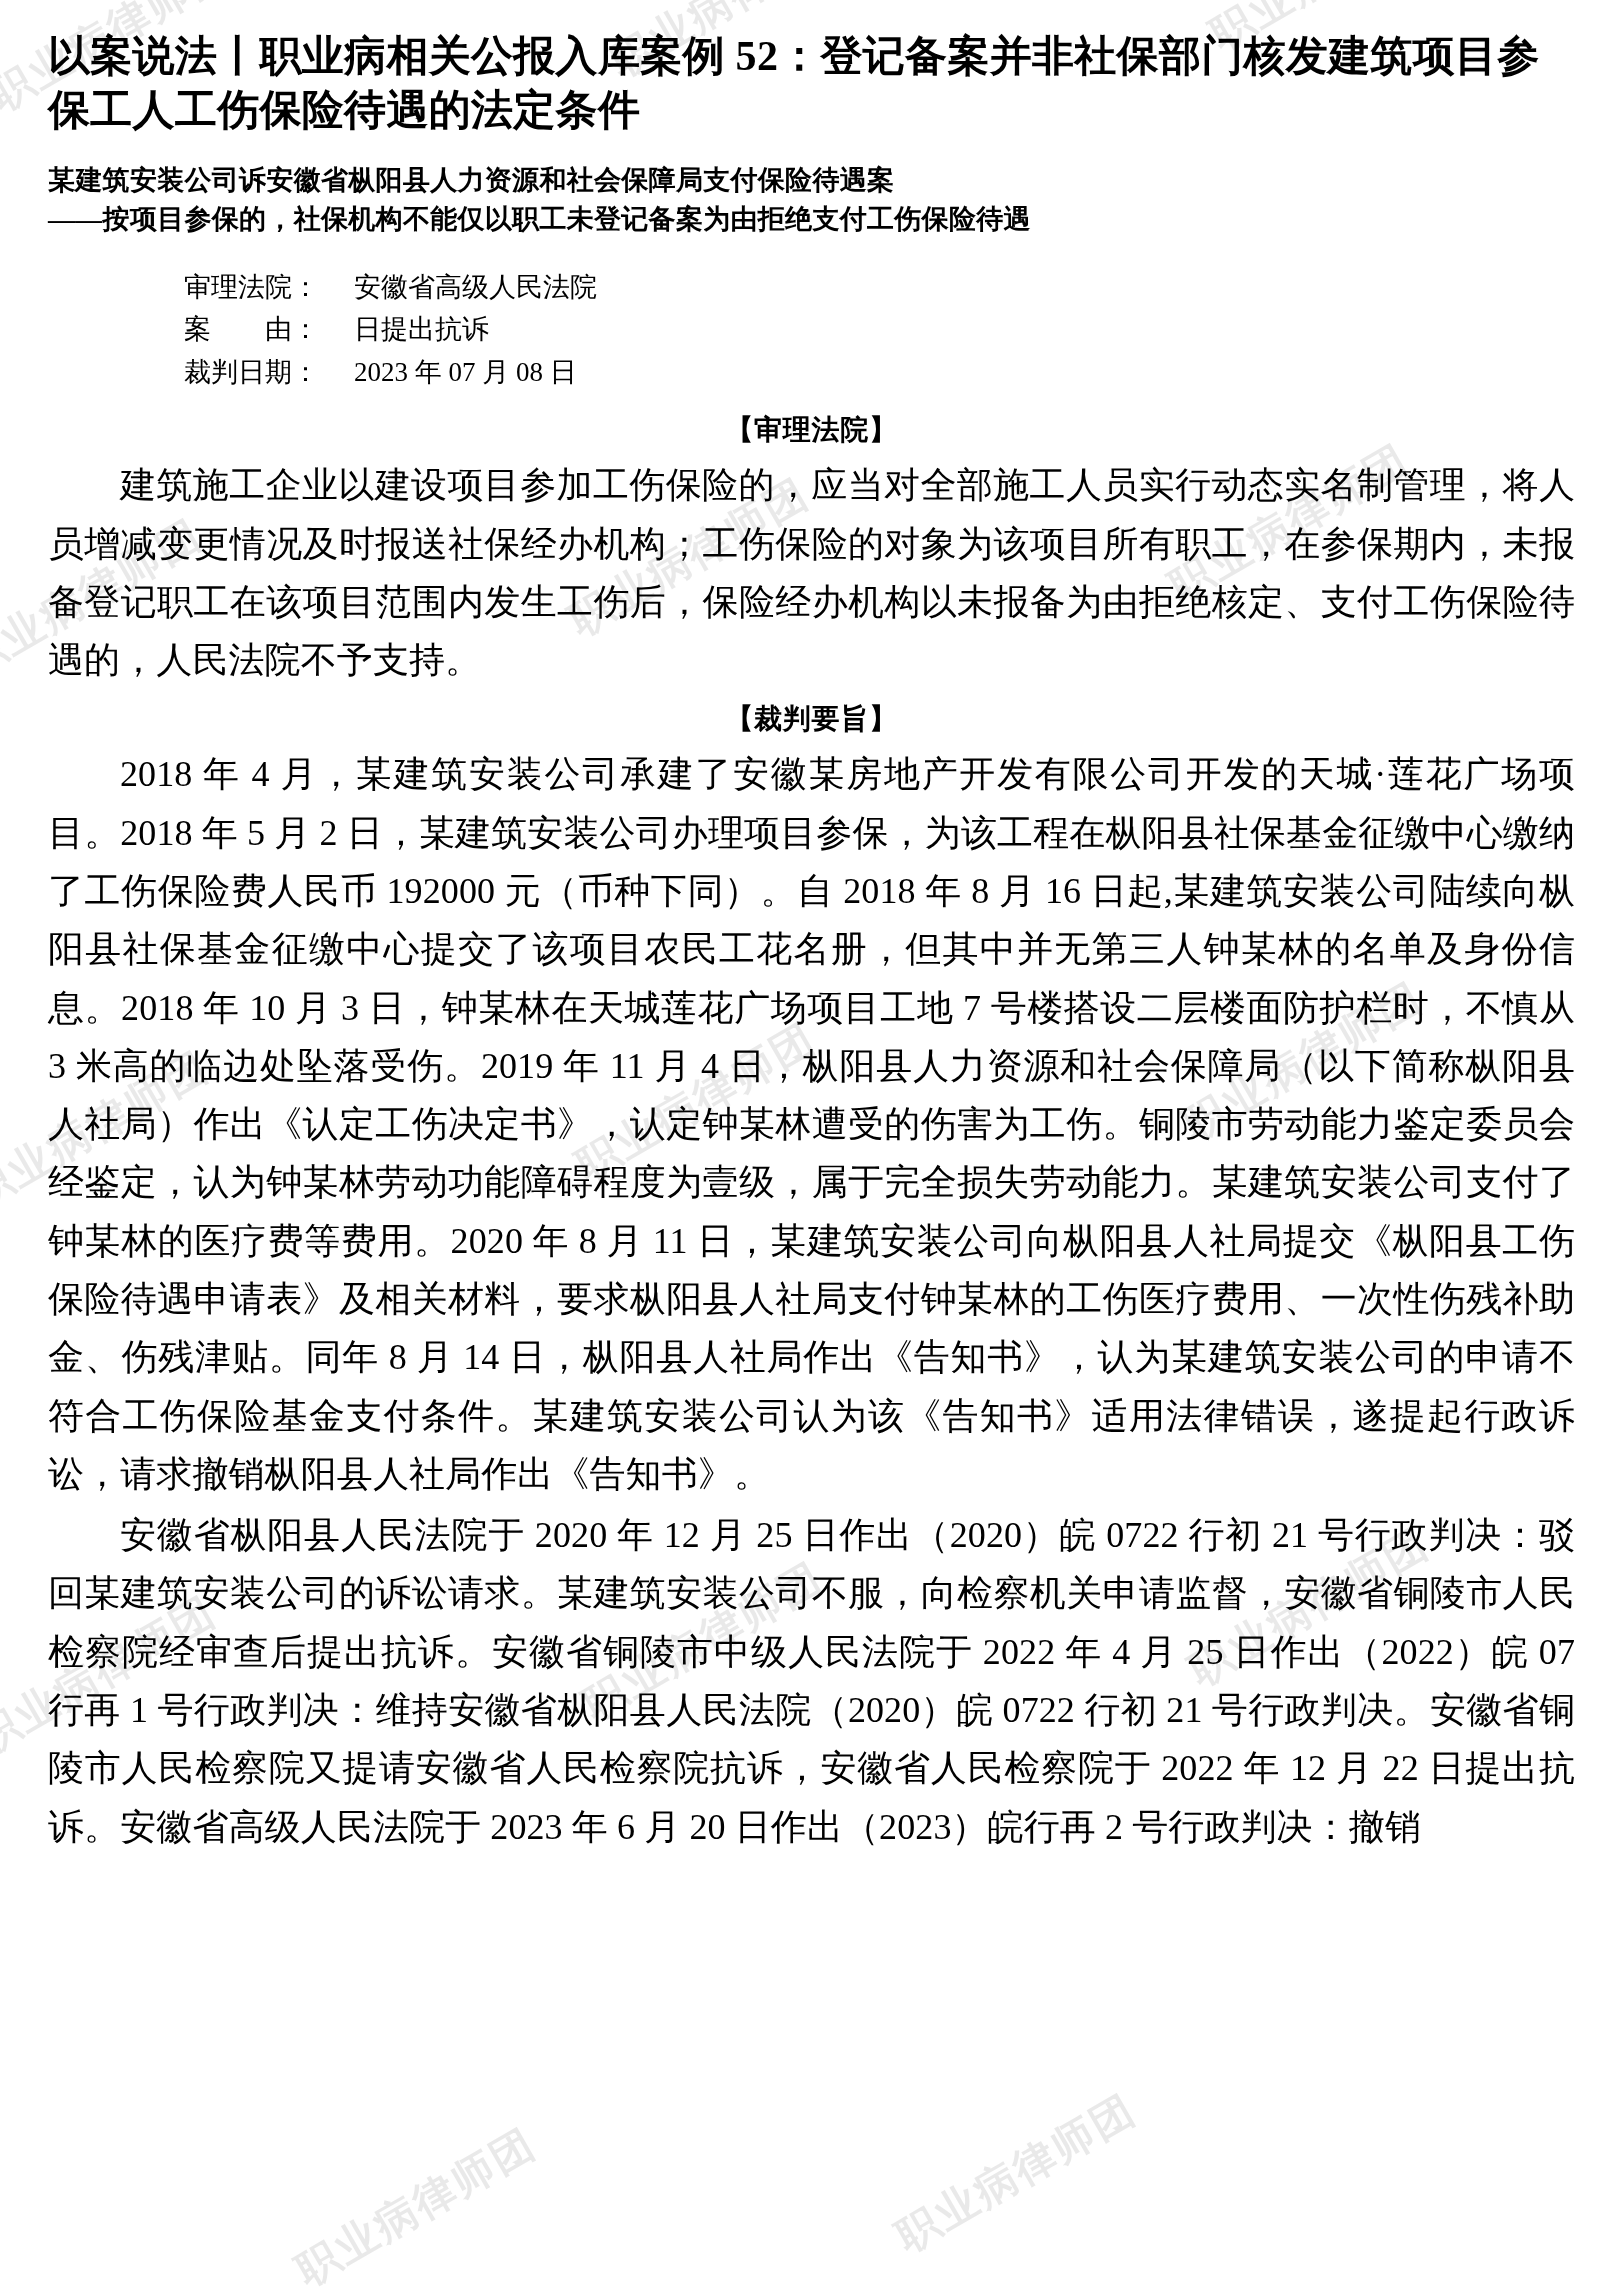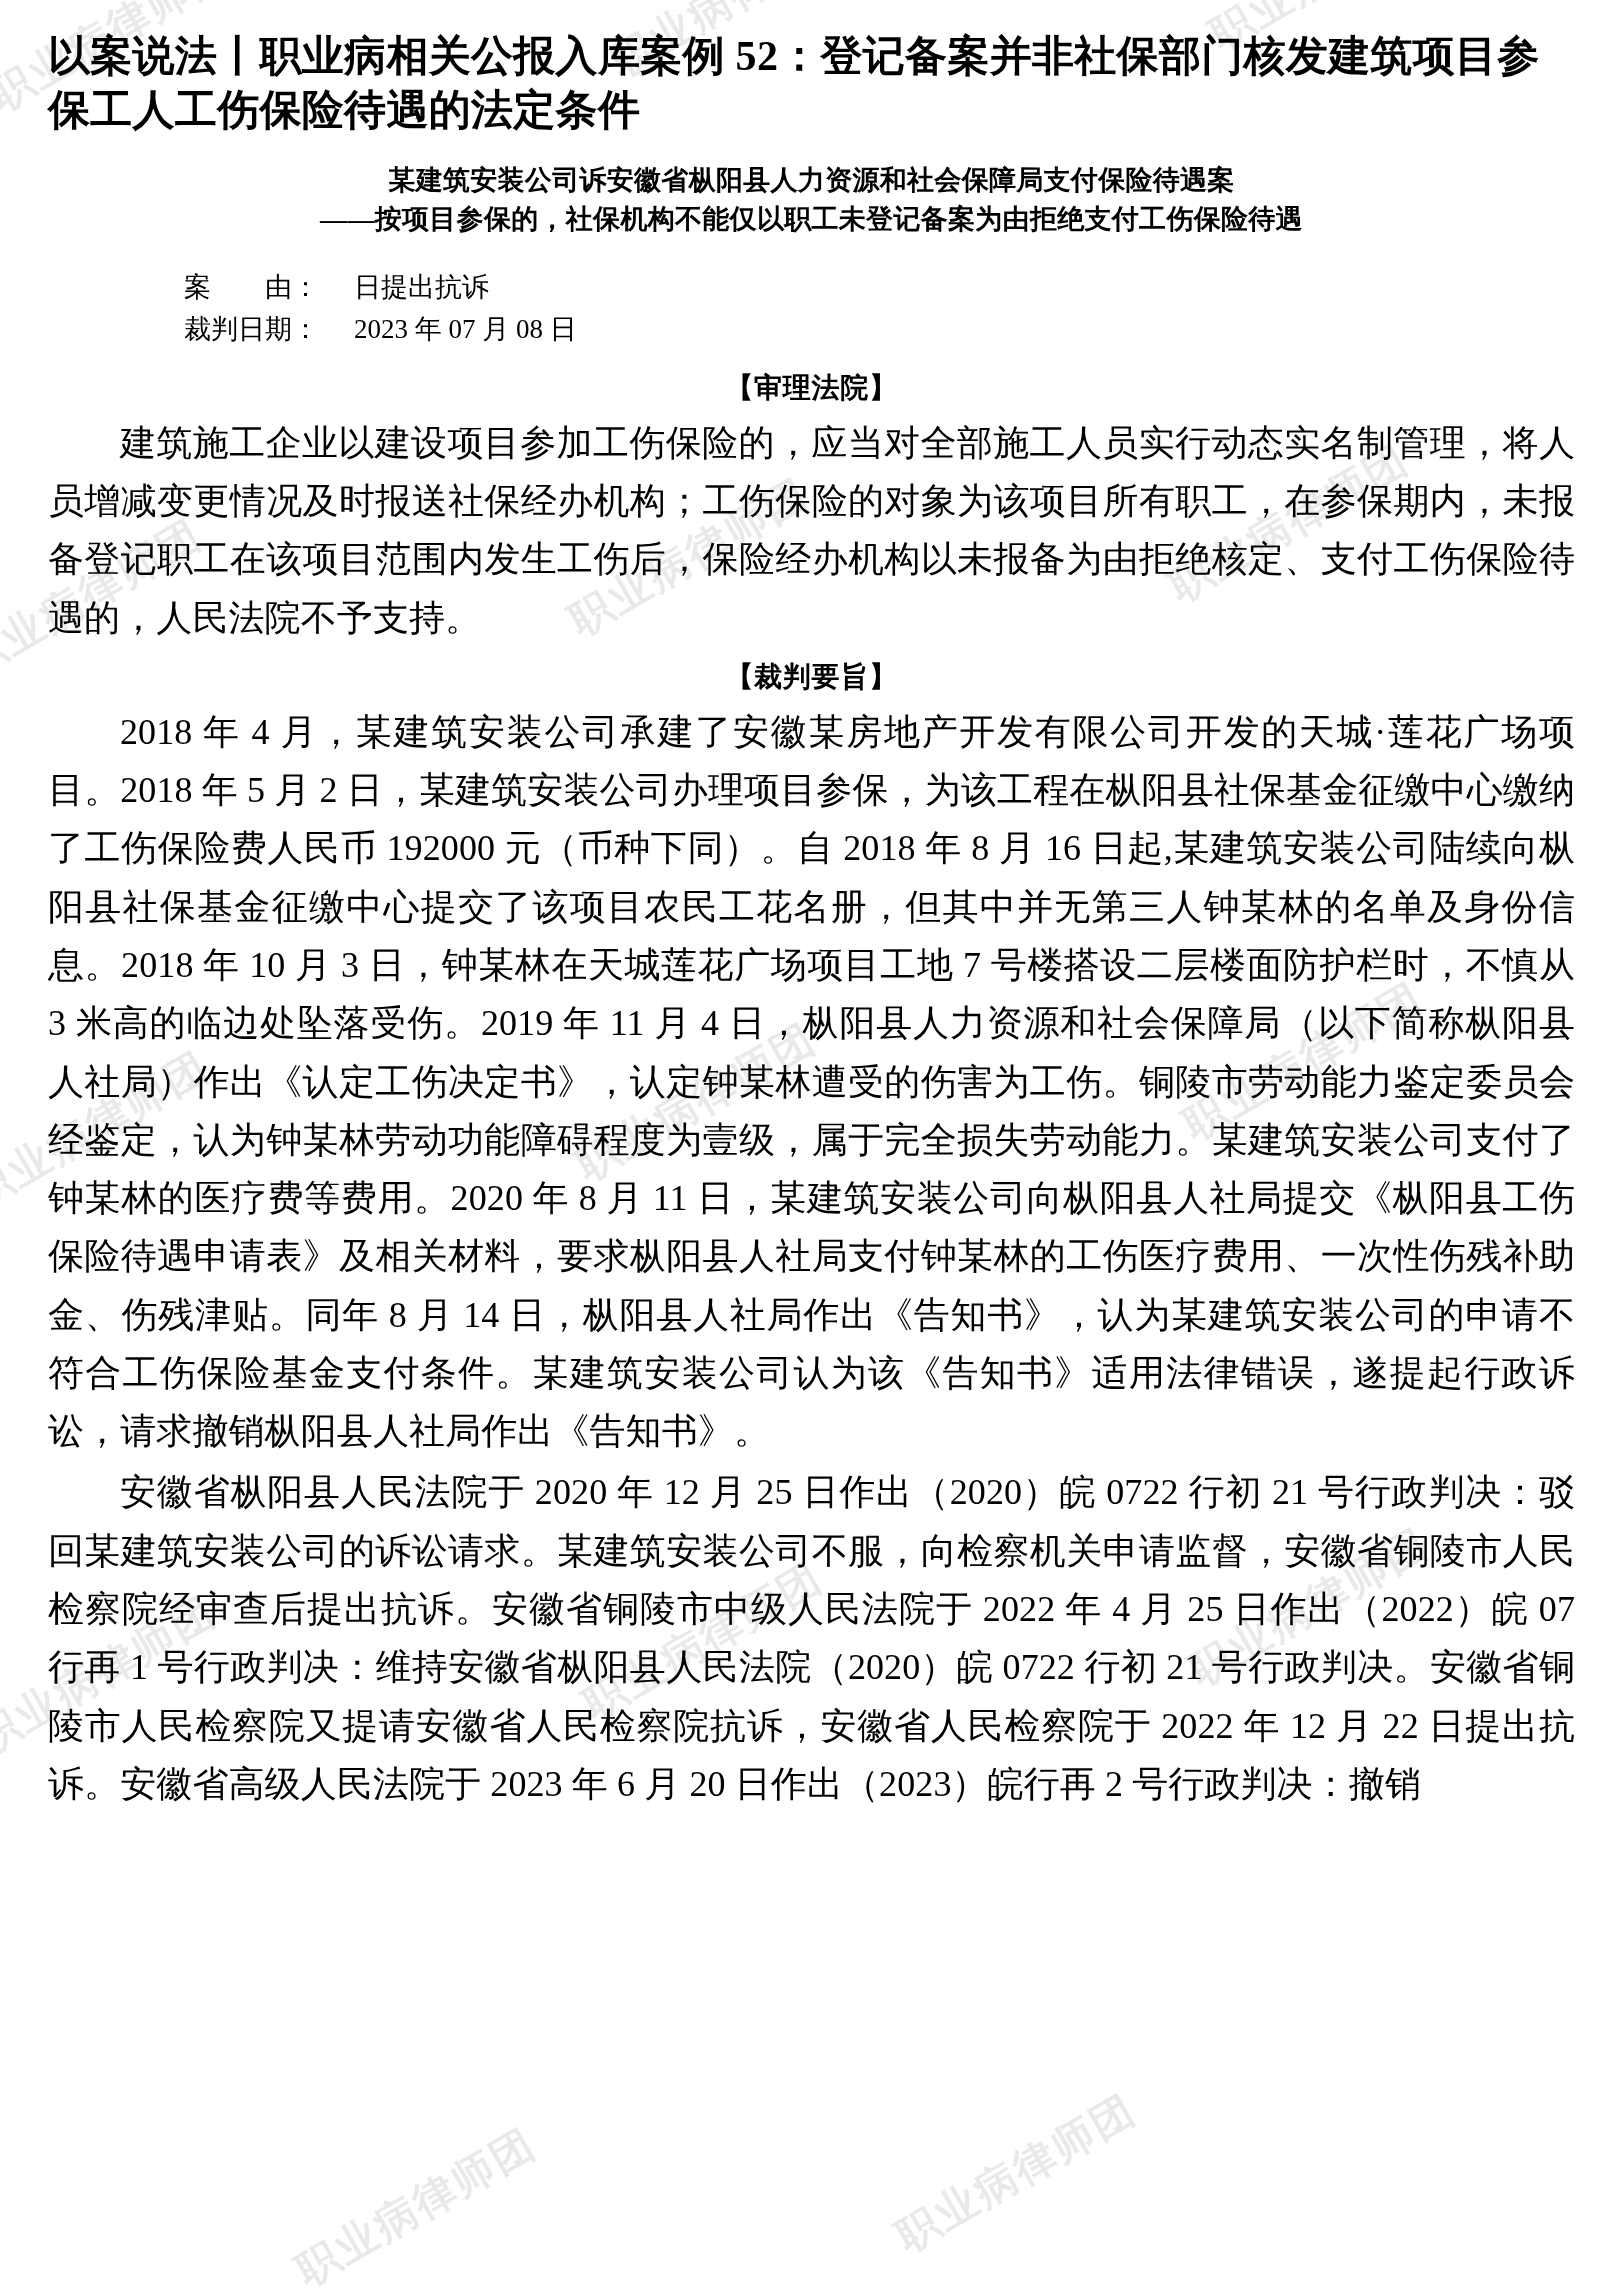--- a/index.html
+++ b/index.html
@@ -53,21 +53,21 @@
     font-size: 42px;
     line-height: 1.28;
     font-weight: 700;
     margin: 0 0 23px 0;
     text-align: left;
     letter-spacing: 0.3px;
   }
 
   .subtitle-block {
     margin: 0 0 27px 0;
-    text-align: center;
+    text-align: left;
   }
   .subtitle-line {
     font-size: 27px;
     font-weight: 700;
     line-height: 1.45;
     letter-spacing: 0.3px;
   }
 
   .meta {
     margin: 0 0 17.7px 0;
@@ -134,20 +134,24 @@
 
     <h1 class="doc-title">以案说法丨职业病相关公报入库案例 52：登记备案并非社保部门核发建筑项目参保工人工伤保险待遇的法定条件</h1>
 
     <div class="subtitle-block">
       <div class="subtitle-line">某建筑安装公司诉安徽省枞阳县人力资源和社会保障局支付保险待遇案</div>
       <div class="subtitle-line">——按项目参保的，社保机构不能仅以职工未登记备案为由拒绝支付工伤保险待遇</div>
     </div>
 
     <div class="meta">
       <div class="meta-row">
+        <div class="meta-label">审理法院：</div>
+        <div class="meta-value">安徽省高级人民法院</div>
+      </div>
+      <div class="meta-row">
         <div class="meta-label spaced">案　　由：</div>
         <div class="meta-value">日提出抗诉</div>
       </div>
       <div class="meta-row">
         <div class="meta-label">裁判日期：</div>
         <div class="meta-value">2023 年 07 月 08 日</div>
       </div>
     </div>
 
     <div class="section-heading">【审理法院】</div>

